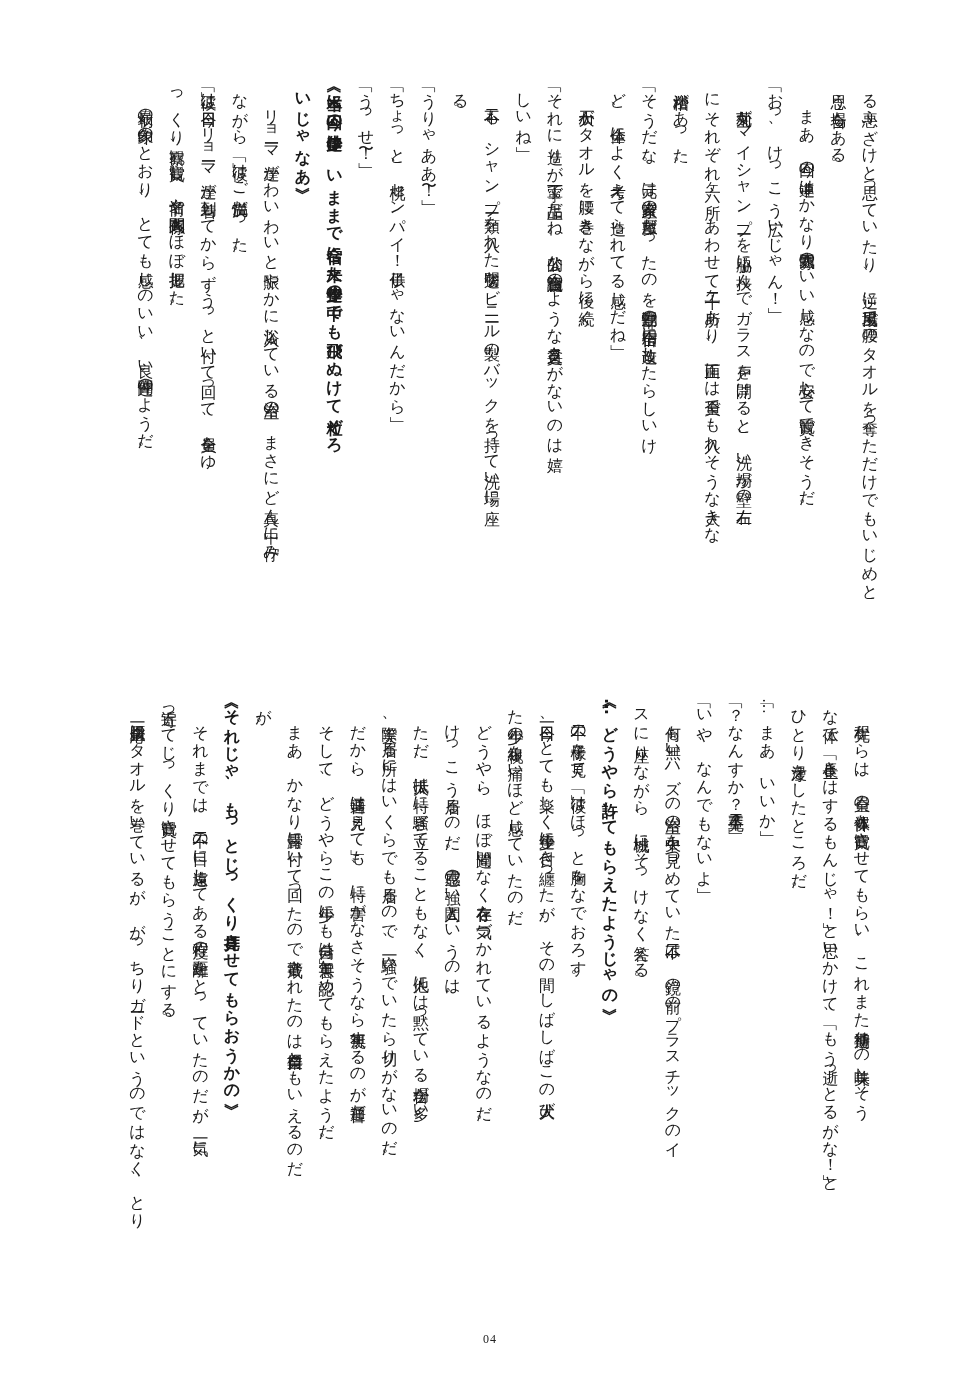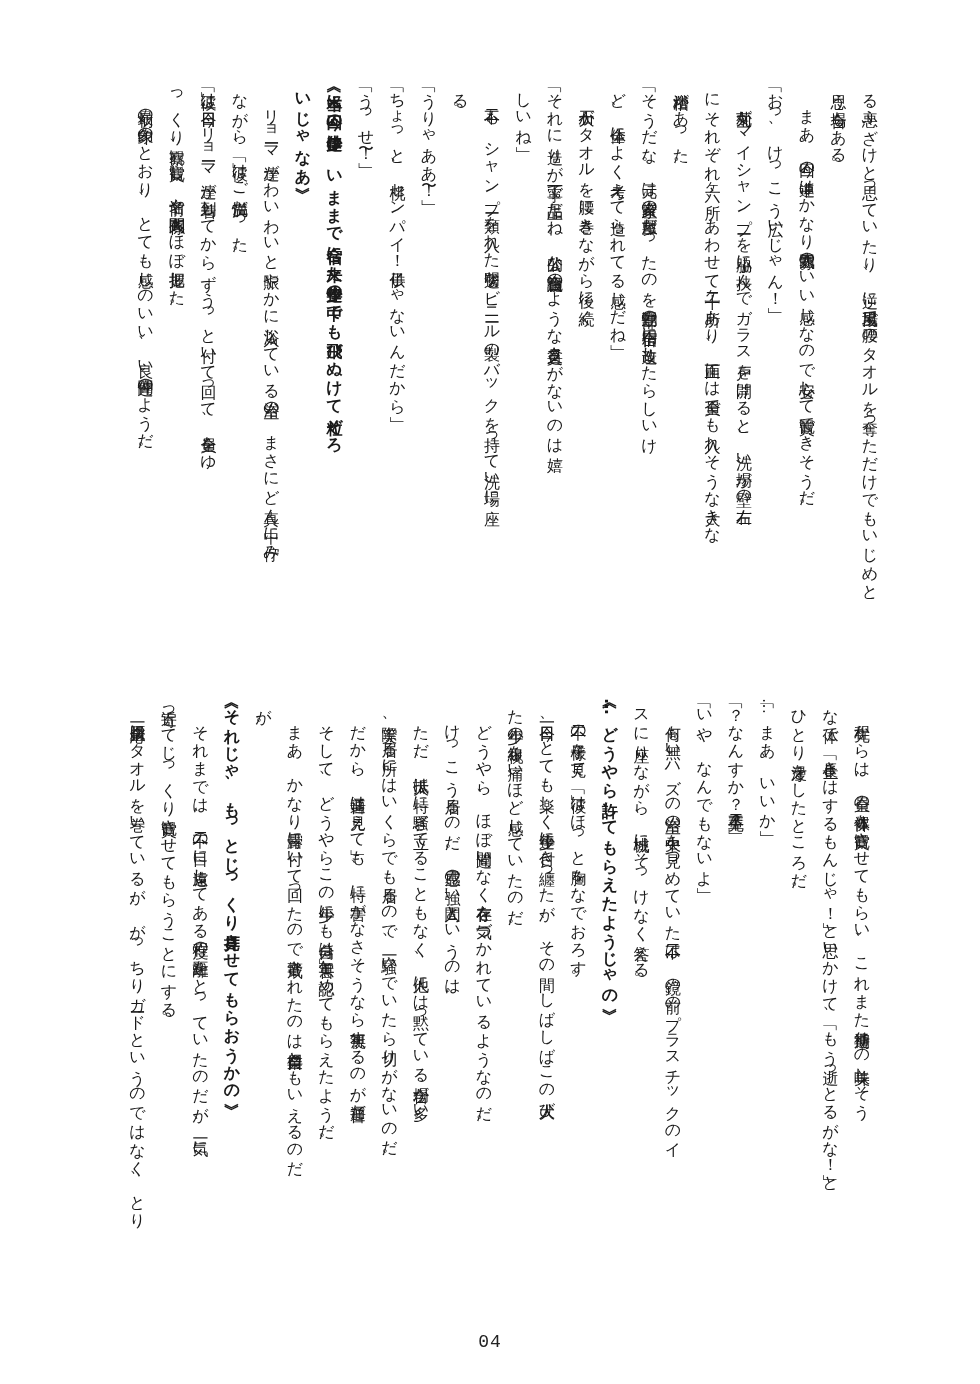--- a/index.html
+++ b/index.html
@@ -49,22 +49,22 @@
     font-weight: bold;
     font-size: 16px;
     letter-spacing: 0.5px;
   }
   .page-number {
     position: absolute;
     left: 0;
     top: 1332px;
     width: 980px;
     text-align: center;
-    font-family: Liberation Mono, monospace;
-    font-size: 18px;
+    font-family: Liberation Serif, serif;
+    font-size: 12px;
     letter-spacing: 1px;
     color: #222222;
   }
 </style>
 </head>
 <body>
 
 <div class="page">
 
   <section class="vblock top">

